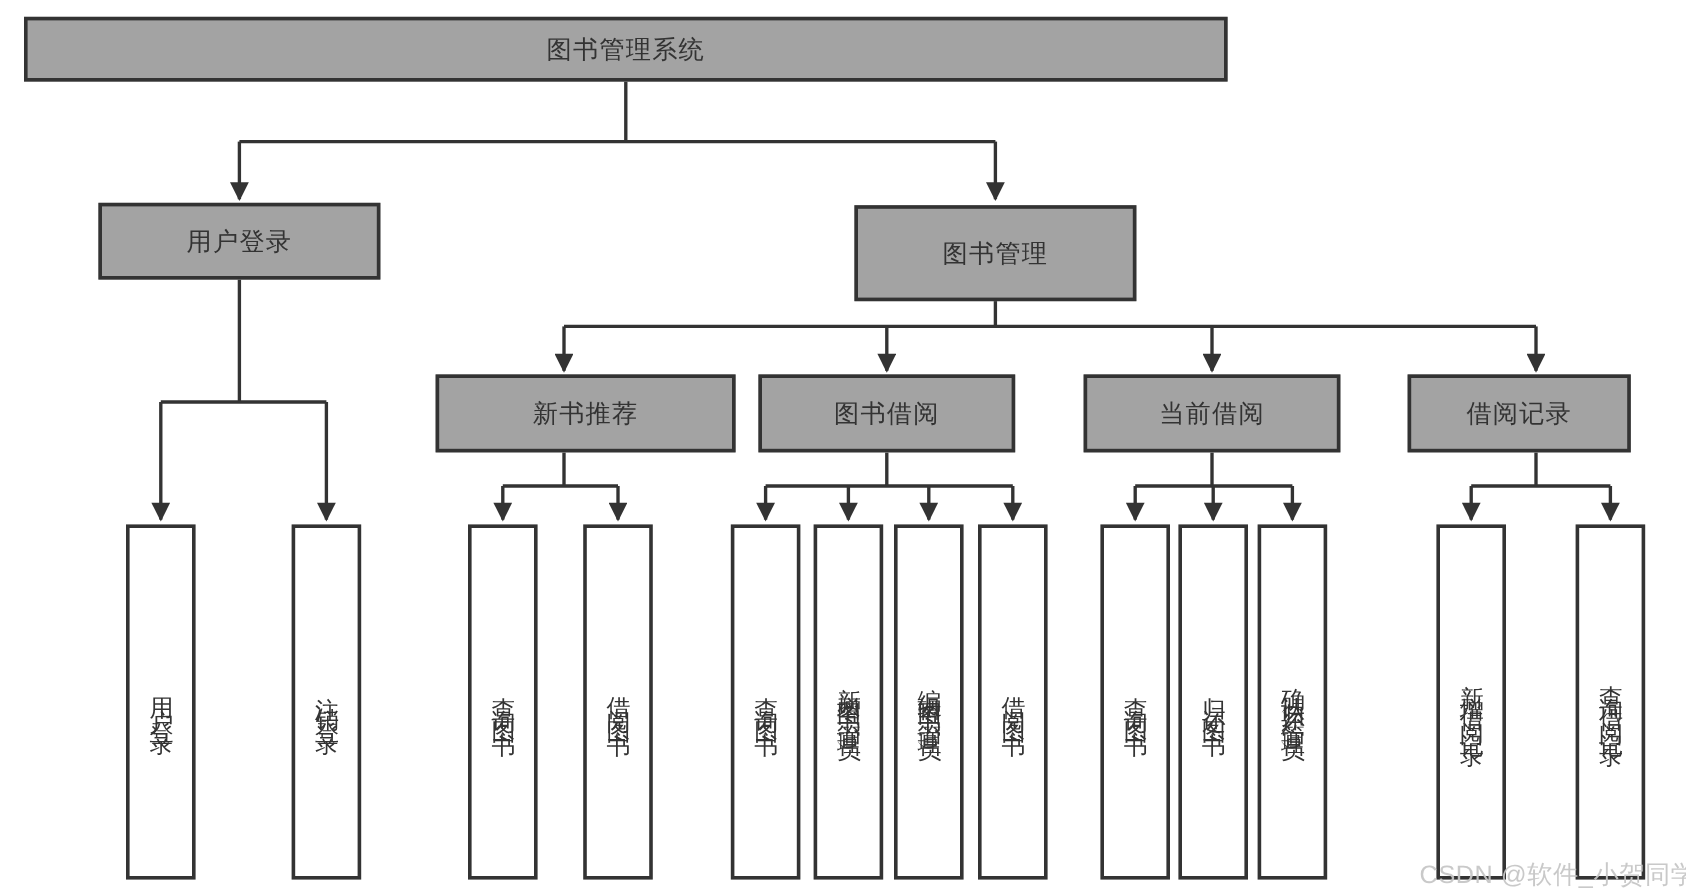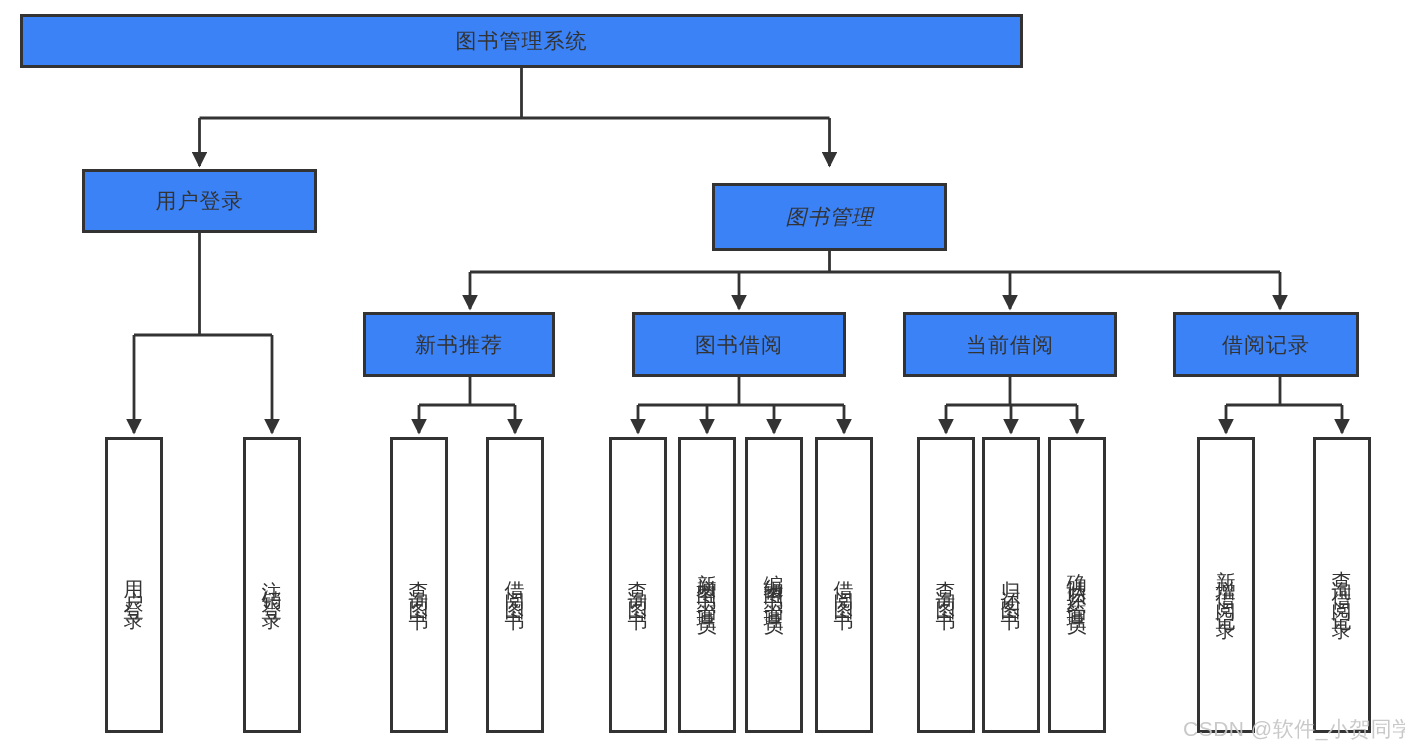--- a/index.html
+++ b/index.html
@@ -18,21 +18,21 @@
   .connectors {
     position: absolute;
     left: 0;
     top: 0;
     z-index: 0;
   }
   .hbox {
     position: absolute;
     box-sizing: border-box;
     border: 3px solid #333333;
-    background: #3b82f6;
+    background: #a3a3a3;
     display: flex;
     align-items: center;
     justify-content: center;
     font-size: 21px;
     letter-spacing: 1px;
     color: #333333;
     z-index: 1;
     white-space: nowrap;
   }
   .vleaf {
@@ -110,23 +110,23 @@
 
       <path d="M1280 377 V405 M1226 405 H1342"></path>
       <path d="M1226 405 V433" marker-end="url(#arrow)"></path>
       <path d="M1342 405 V433" marker-end="url(#arrow)"></path>
     </g>
   </svg>
 
   <div class="hbox" style="left:20px; top:14px; width:1003px; height:54px;">图书管理系统</div>
 
   <div class="hbox" style="left:82px; top:169px; width:235px; height:64px;">用户登录</div>
-  <div class="hbox" style="left:712px; top:183px; width:235px; height:68px;font-style:italic;">图书管理</div>
+  <div class="hbox" style="left:712px; top:171px; width:235px; height:80px;">图书管理</div>
 
-  <div class="hbox" style="left:363px; top:312px; width:192px; height:65px;">新书推荐</div>
+  <div class="hbox" style="left:363px; top:312px; width:250px; height:65px;">新书推荐</div>
   <div class="hbox" style="left:903px; top:312px; width:214px; height:65px;">当前借阅</div>
   <div class="hbox" style="left:632px; top:312px; width:214px; height:65px;">图书借阅</div>
   <div class="hbox" style="left:1173px; top:312px; width:186px; height:65px;">借阅记录</div>
 
   <div class="vleaf" style="left:105px;">用户登录</div>
   <div class="vleaf" style="left:243px;">注销登录</div>
 
   <div class="vleaf" style="left:390px;">查询图书</div>
   <div class="vleaf" style="left:486px;">借阅图书</div>
 

